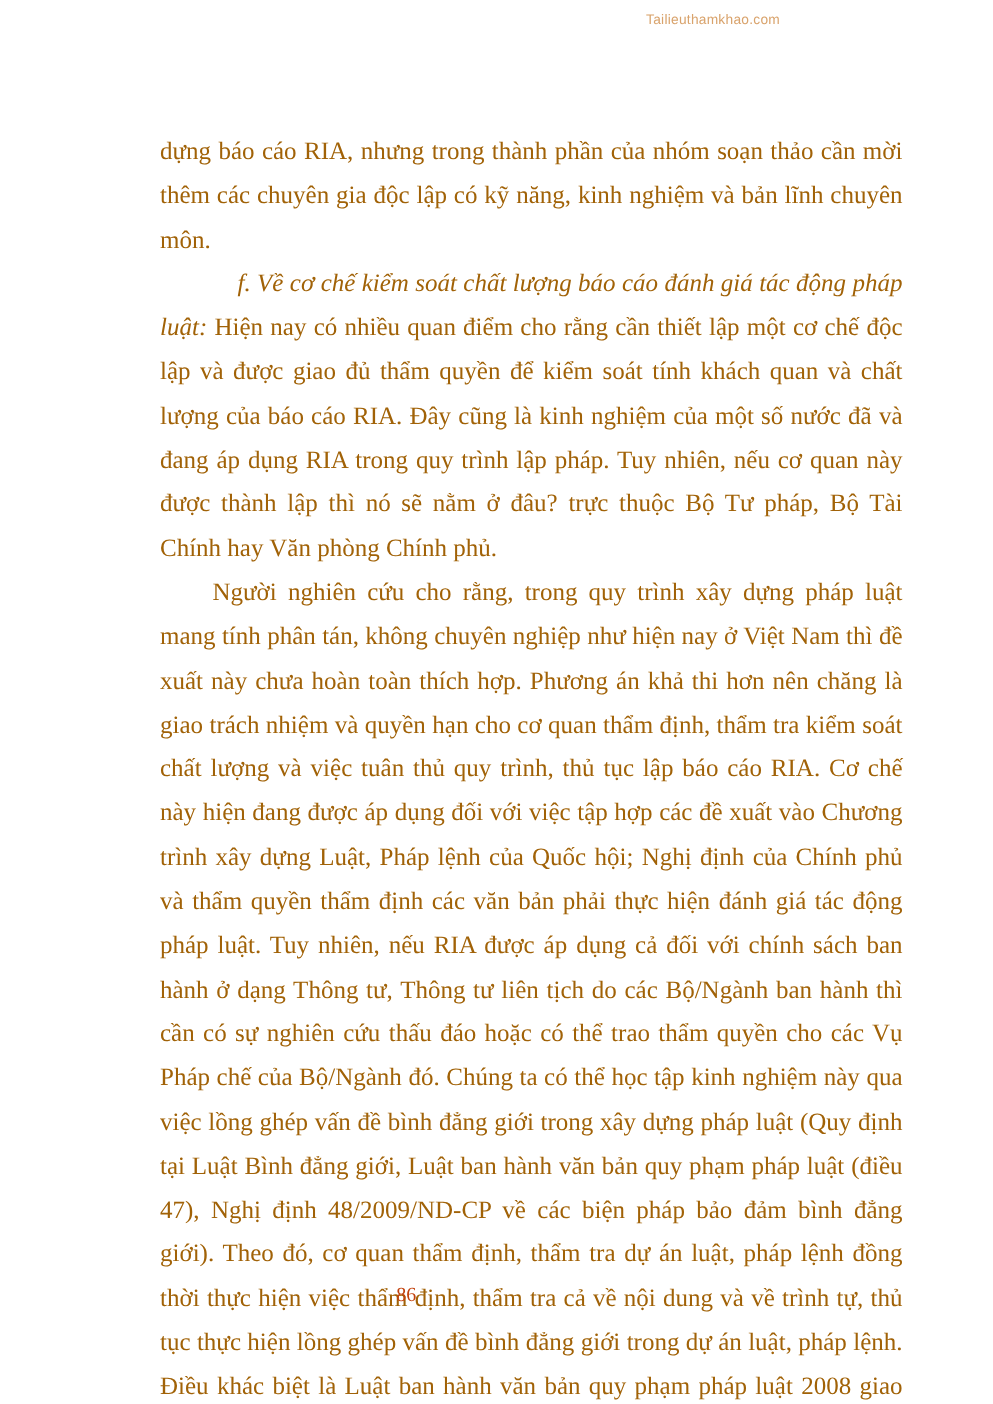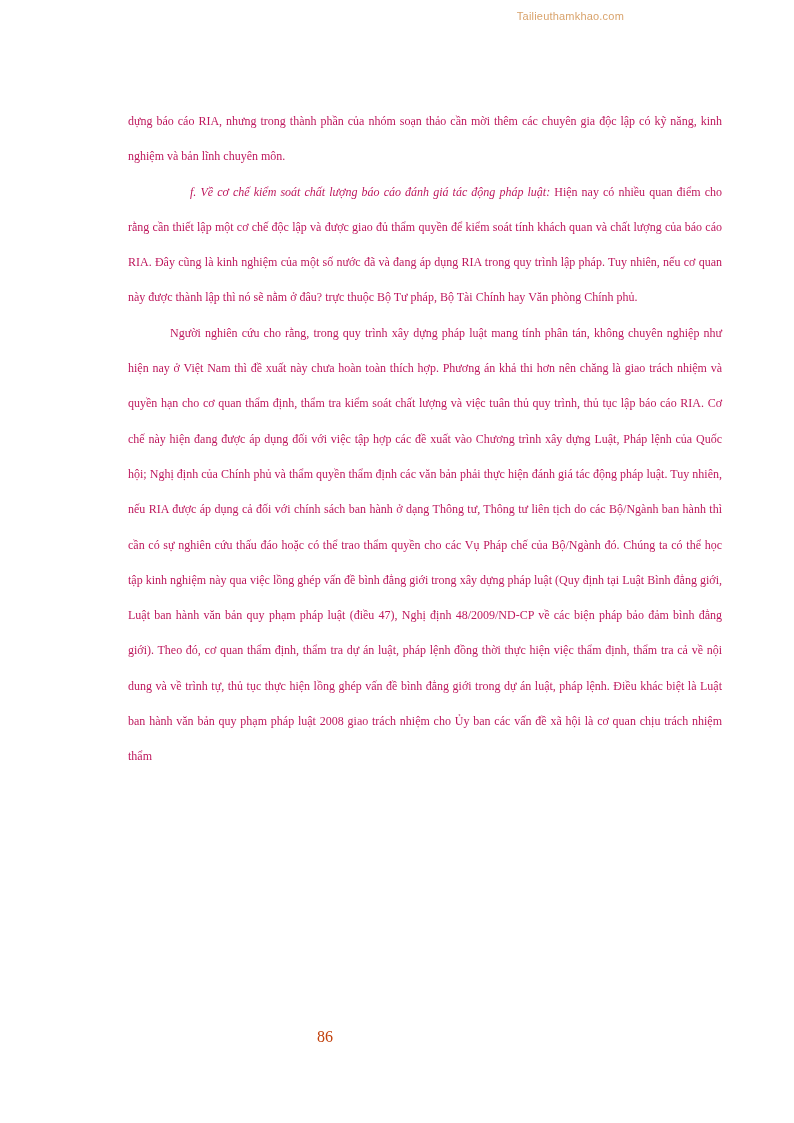--- a/index.html
+++ b/index.html
@@ -34,25 +34,25 @@
     white-space: nowrap;
   }
   .content {
     position: absolute;
     left: 128px;
     top: 104px;
     width: 594px;
   }
   p {
     margin: 0;
-    font-size: 12px;
+    font-size: 20px;
     line-height: 35.3px;
     text-align: justify;
     text-justify: inter-word;
-    color: #be185d;
+    color: #a16207;
   }
   p.indent {
     text-indent: 42px;
   }
   .italic {
     font-style: italic;
     margin-left: 20px;
   }
   .pagenum {
     position: absolute;

